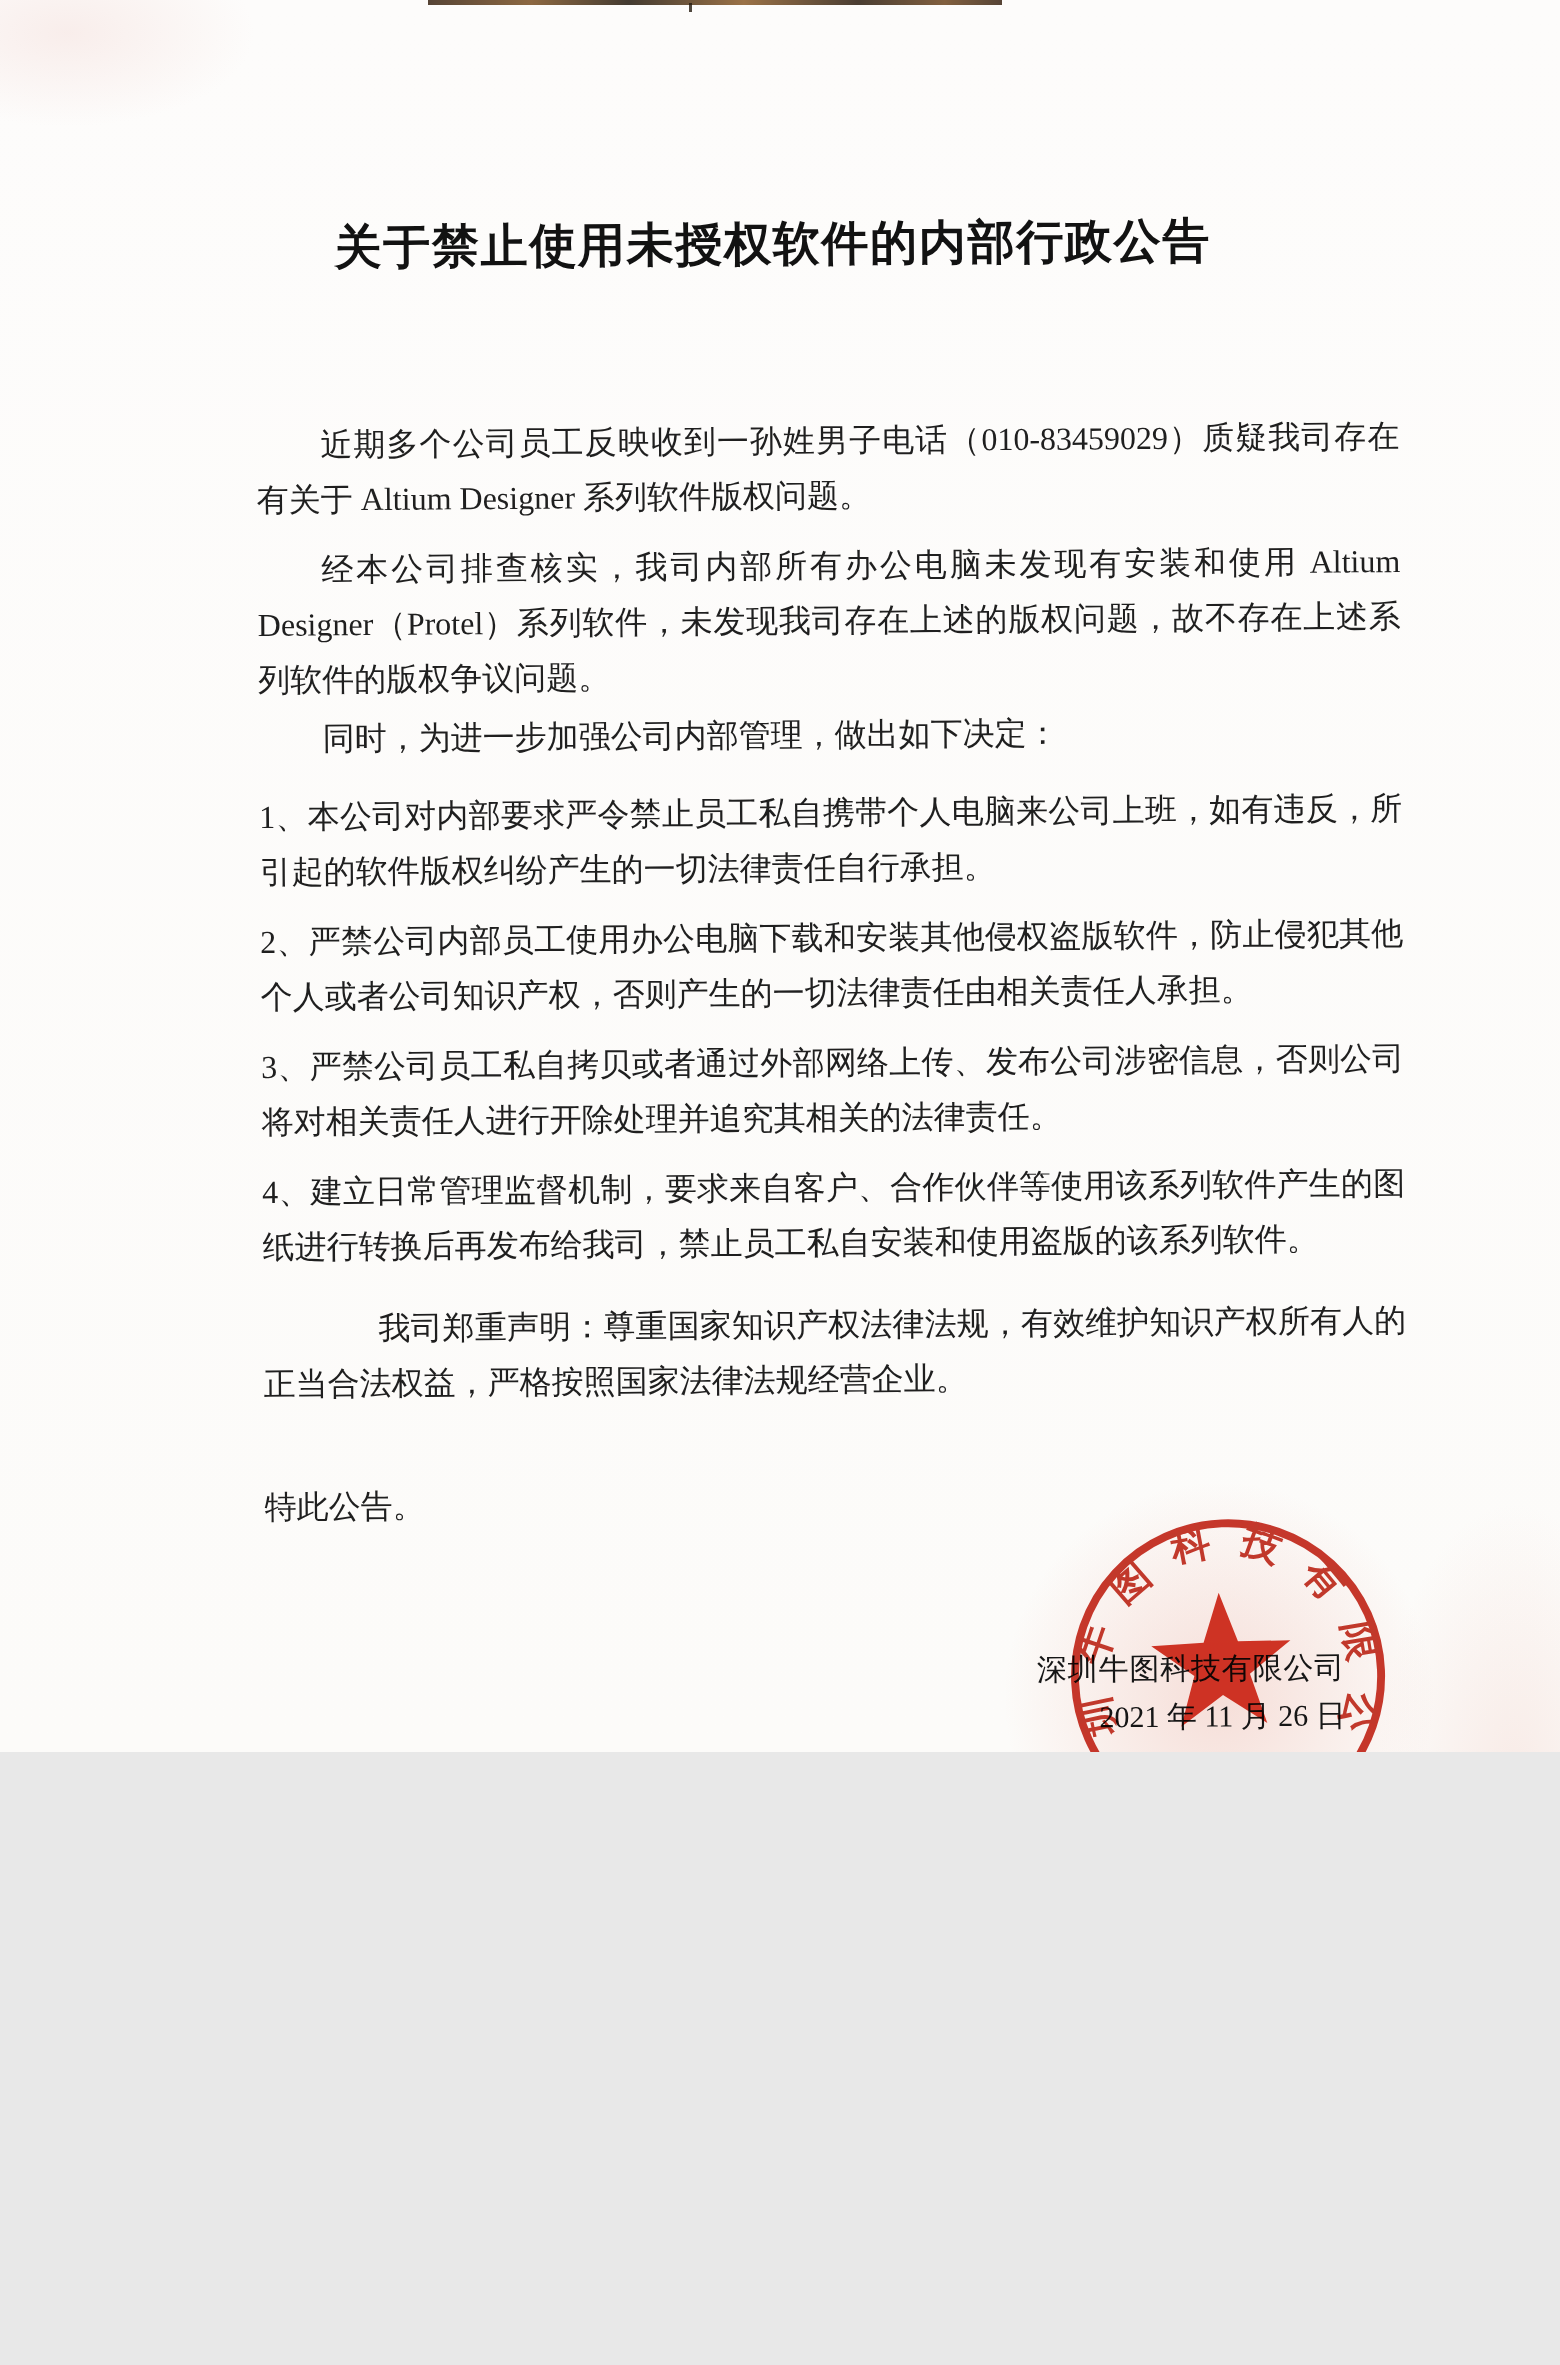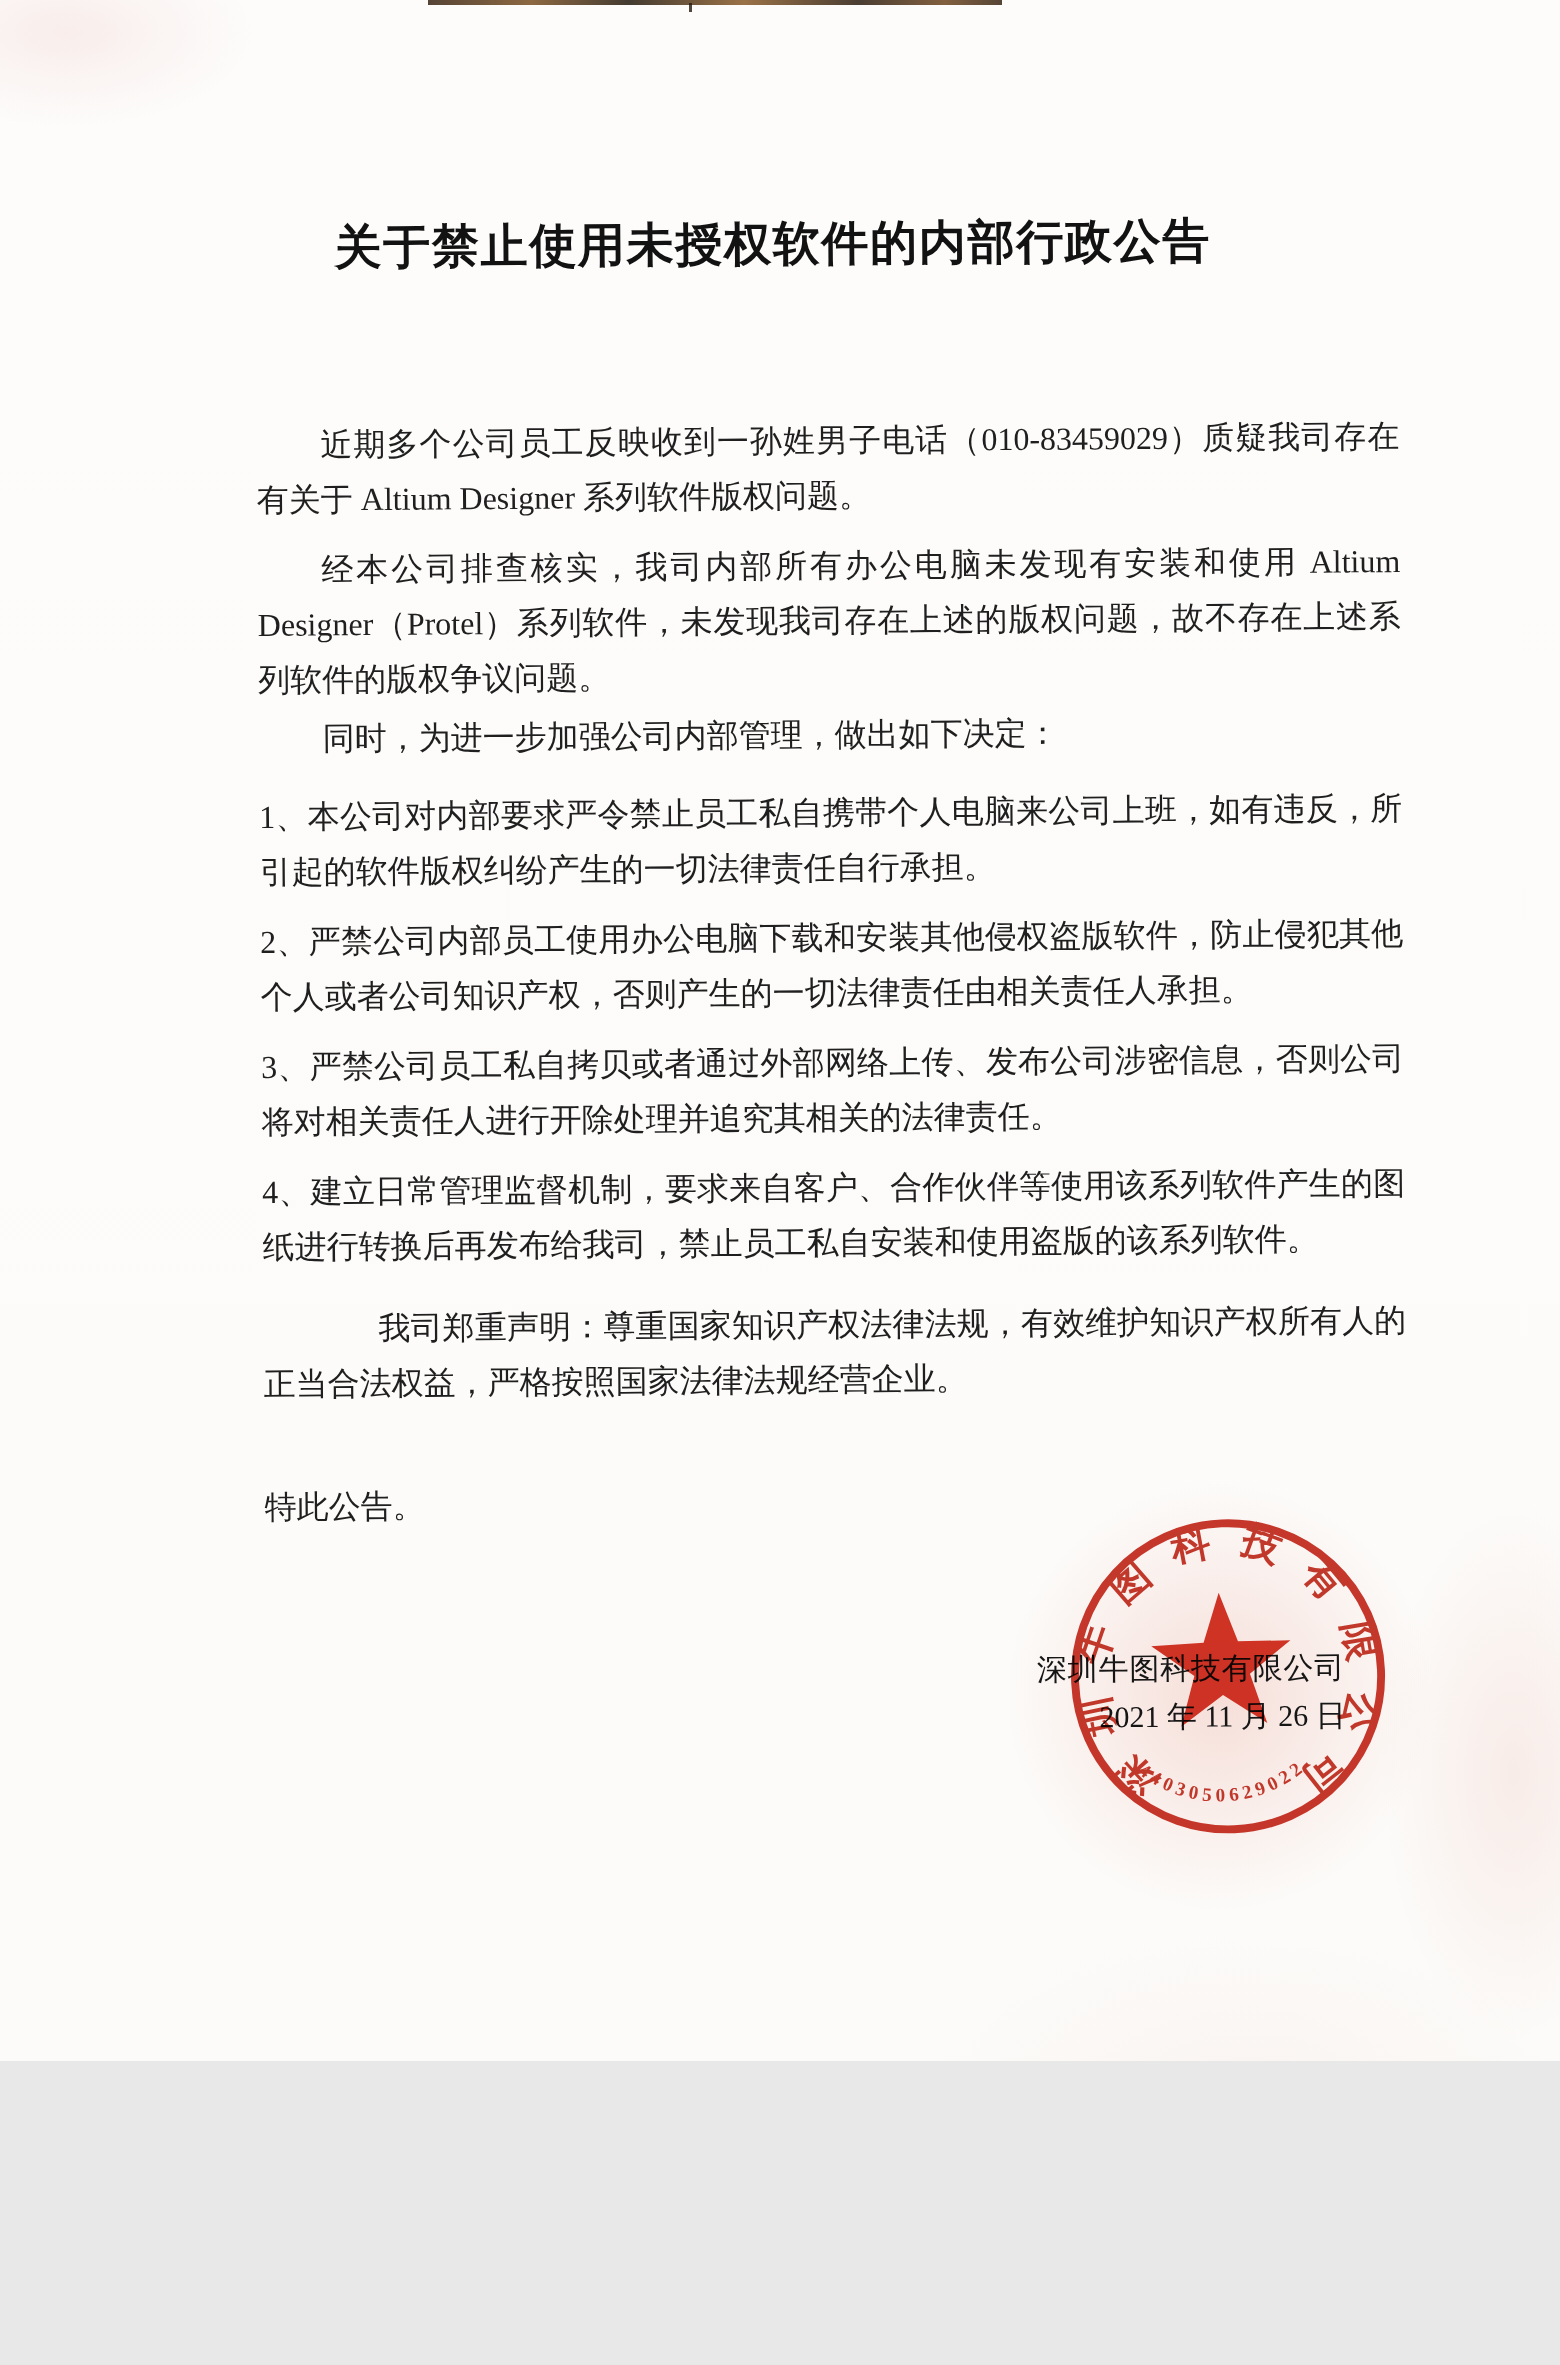--- a/index.html
+++ b/index.html
@@ -1,18 +1,18 @@
 <!DOCTYPE html>
 <html style="font-size:13.3px"><head>
 <meta charset="utf-8">
 <style>
   html,body{margin:0;padding:0;background:#e8e8e8;}
   .page{
     position:relative;
-    width:1560px;height:2061px;
+    width:1560px;height:1752px;
     margin:0 auto;
     overflow:hidden;
     color:#1d1d1d;
     font-family:"Liberation Serif","DejaVu Serif",serif;
     background-color:#fdfcfb;
     background-image:
       radial-gradient(circle 299px at 1219px 1697px, rgba(234,166,152,0.34), rgba(234,166,152,0) 72%),
       radial-gradient(ellipse 191px 383px at 1514px 1772px, rgba(238,196,186,0.28), rgba(238,196,186,0) 70%),
       radial-gradient(ellipse 250px 125px at 67px 33px, rgba(240,210,205,0.35), rgba(240,210,205,0) 75%),
       radial-gradient(ellipse 416px 216px at 1248px 2096px, rgba(243,222,214,0.25), rgba(243,222,214,0) 75%),

